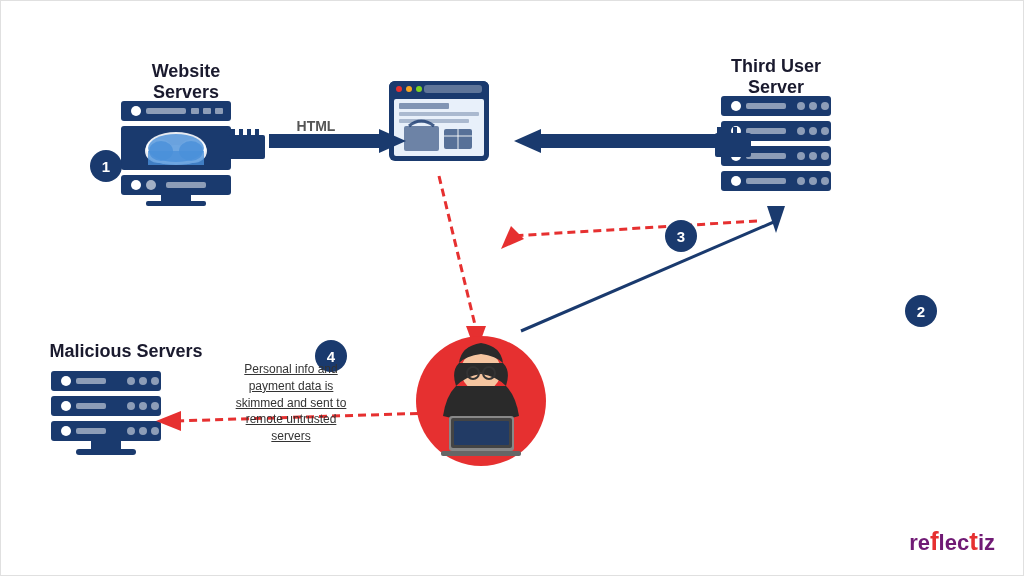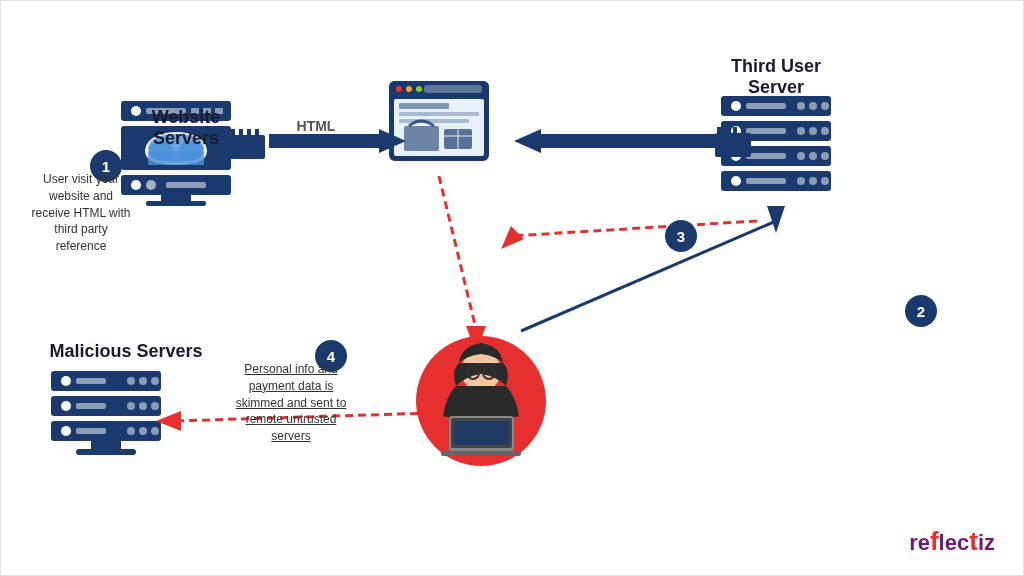--- a/index.html
+++ b/index.html
@@ -242,28 +242,27 @@
     <rect x="453" y="420" width="55" height="24" rx="1" fill="#1a3a6e" opacity="0.8"></rect>
 
     <rect x="440" y="450" width="80" height="5" rx="2" fill="#666"></rect>
 
     <circle cx="472" cy="372" r="6" fill="none" stroke="#333" stroke-width="2"></circle>
     <circle cx="488" cy="372" r="6" fill="none" stroke="#333" stroke-width="2"></circle>
     <line x1="478" y1="372" x2="482" y2="372" stroke="#333" stroke-width="2"></line>
 
   </svg>
 
-  <div class="node-label" style="left:120px; top:60px; width:130px;margin-top:46px;">Website Servers</div>
+  <div class="node-label" style="left:120px; top:60px; width:130px;">Website Servers</div>
 
 
   <div class="node-label" style="left:700px; top:55px; width:150px;">Third User Server</div>
 
   <div class="node-label" style="left:40px; top:340px; width:170px;">Malicious  Servers</div>
 
-  <div class="desc-text" style="left:30px; top:170px; width:100px;">User visit your website and receive HTML with third party reference</div>
 
 
 
   <div class="desc-text" style="left:225px; top:360px; width:130px;text-decoration:underline;">Personal info and payment data is skimmed and sent to remote untrusted servers</div>
 
   <div class="logo">
     <span class="re">re</span><span style="color:#e63030; font-size:26px;">f</span><span class="re">lec</span><span style="color:#e63030; font-size:26px;">t</span><span class="re">iz</span>
   </div>
 
 </div>

